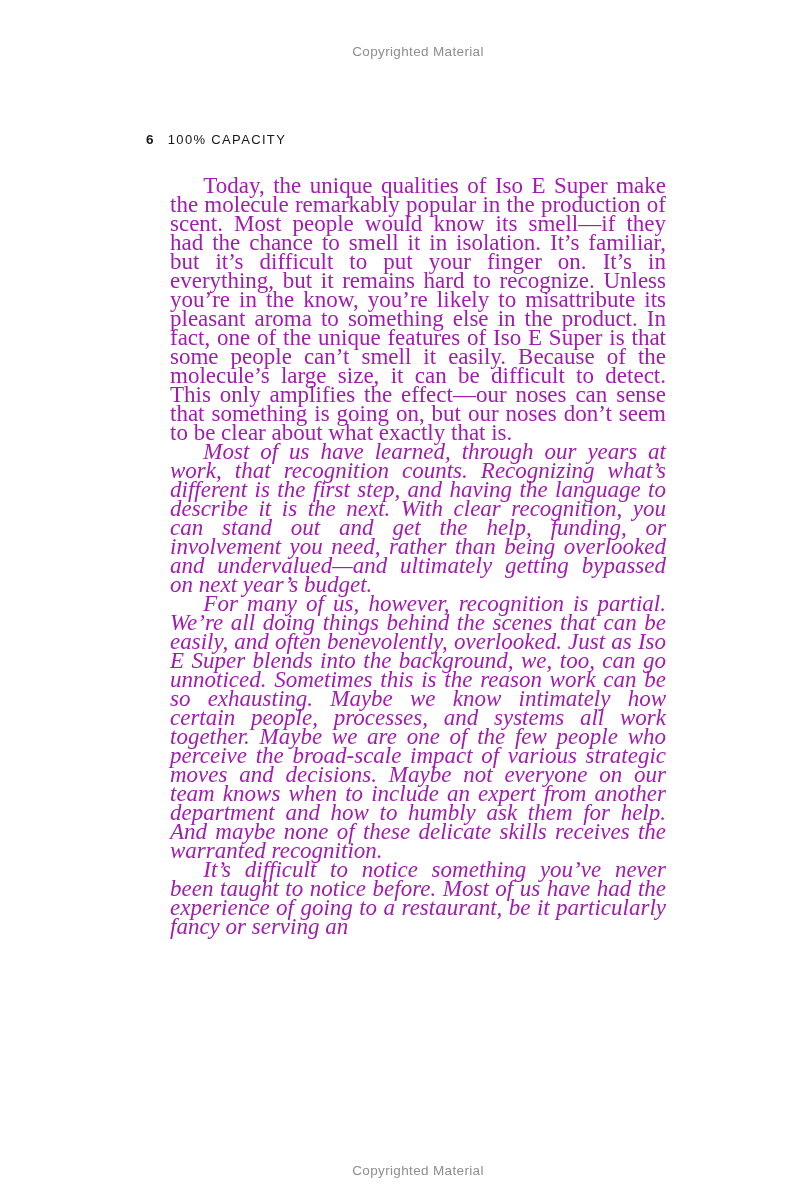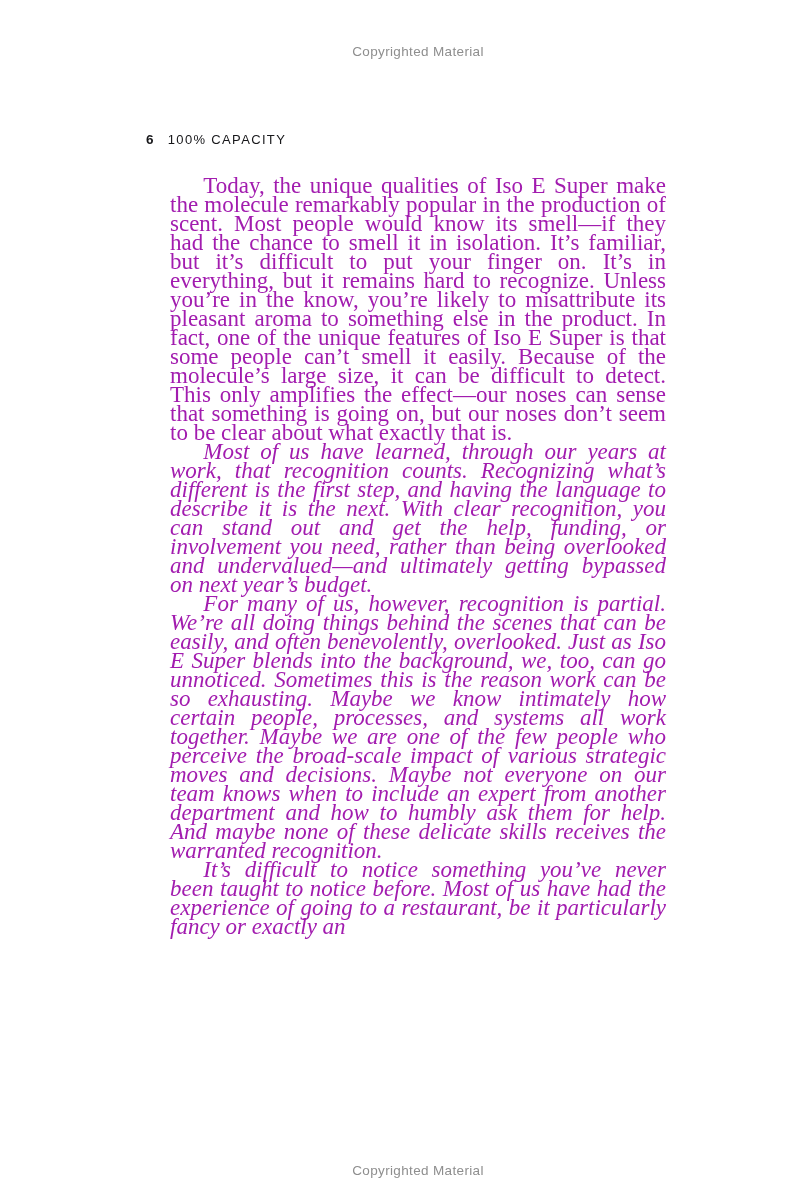--- a/index.html
+++ b/index.html
@@ -88,18 +88,18 @@
 
   <div class="running-head">
     <span class="folio">6</span>
     <span class="running-title">100% CAPACITY</span>
   </div>
 
   <div class="textblock">
     <p class="body-par">Today, the unique qualities of Iso E Super make the molecule remarkably popular in the production of scent. Most people would know its smell—if they had the chance to smell it in isolation. It’s familiar, but it’s difficult to put your finger on. It’s in everything, but it remains hard to recognize. Unless you’re in the know, you’re likely to misattribute its pleasant aroma to something else in the product. In fact, one of the unique features of Iso E Super is that some people can’t smell it easily. Because of the molecule’s large size, it can be difficult to detect. This only amplifies the effect—our noses can sense that something is going on, but our noses don’t seem to be clear about what exactly that is.</p>
     <p class="body-par">Most of us have learned, through our years at work, that recognition counts. Recognizing what’s different is the first step, and having the language to describe it is the next. With clear recognition, you can stand out and get the help, funding, or involvement you need, rather than being overlooked and undervalued—and ultimately getting bypassed on next year’s budget.</p>
     <p class="body-par">For many of us, however, recognition is partial. We’re all doing things behind the scenes that can be easily, and often benevolently, overlooked. Just as Iso E Super blends into the background, we, too, can go unnoticed. Sometimes this is the reason work can be so exhausting. Maybe we know intimately how certain people, processes, and systems all work together. Maybe we are one of the few people who perceive the broad-scale impact of various strategic moves and decisions. Maybe not everyone on our team knows when to include an expert from another department and how to humbly ask them for help. And maybe none of these delicate skills receives the warranted recognition.</p>
-    <p class="body-par last-of-block">It’s difficult to notice something you’ve never been taught to notice before. Most of us have had the experience of going to a restaurant, be it particularly fancy or exactly an</p>
+    <p class="body-par last-of-block">It’s difficult to notice something you’ve never been taught to notice before. Most of us have had the experience of going to a restaurant, be it particularly fancy or serving an</p>
   </div>
 
   <div class="watermark watermark-bottom">Copyrighted Material</div>
 
 </div>
 
 </body></html>

